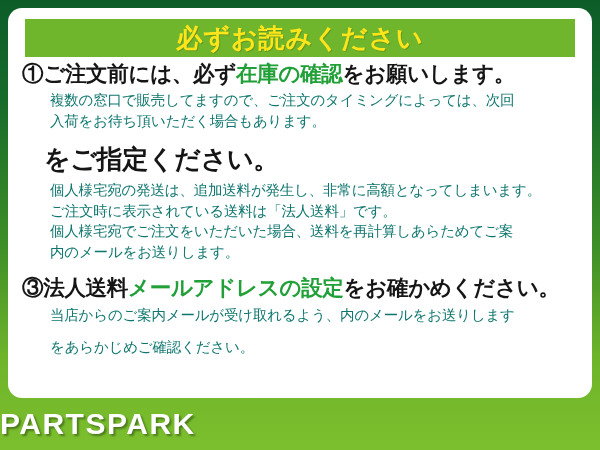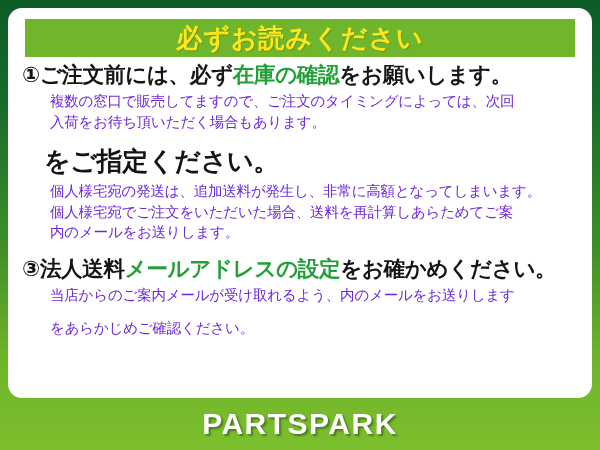--- a/index.html
+++ b/index.html
@@ -50,20 +50,21 @@
   }
   
   #body {
     position: absolute;
     left: 0px;
     top: 54px;
     width: 584px;
   }
   .item {
     padding: 0 10px 0 14px;
+    font-family: Liberation Mono, monospace;
   }
   .headline {
     font-size: 21.5px;
     font-weight: bold;
     color: #151515;
     line-height: 1.22;
     letter-spacing: -0.3px;
     white-space: nowrap;
   }
   .num {
@@ -78,40 +79,39 @@
     padding-left: 22px;
     font-size: 26px;
     font-weight: bold;
     color: #151515;
     line-height: 1.22;
     letter-spacing: -0.3px;
   }
   .sub {
     padding-left: 28px;
     font-size: 14.5px;
-    color: #6d28d9;
+    color: #0f766e;
     line-height: 1.42;
     letter-spacing: -0.2px;
     margin-top: 3px;
     white-space: nowrap;
   }
   #item1 { margin-top: 0px; }
   #item2 { margin-top: 14px; }
   #item3 { margin-top: 13px; }
 
   
   #footer {
     position: absolute;
     left: 0;
     top: 398px;
     width: 600px;
     height: 52px;
     display: flex;
     align-items: center;
-    justify-content: center;
   }
   #footer-text {
     font-size: 30px;
     font-weight: bold;
     color: #ffffff;
     letter-spacing: 1.5px;
     text-shadow: 2px 2px 2px rgba(40,70,15,0.55);
     line-height: 1;
   }
 </style>
@@ -132,20 +132,21 @@
         <div class="headline">
           <span class="num">①</span><span>ご注文前には、必ず</span><span class="hl">在庫の確認</span><span>をお願いします。</span>
         </div>
         <div class="sub">複数の窓口で販売してますので、ご注文のタイミングによっては、次回</div>
         <div class="sub" style="margin-top:0">入荷をお待ち頂いただく場合もあります。</div>
       </div>
 
       <div class="item" id="item2">
         <div class="indent-line">をご指定ください。</div>
         <div class="sub">個人様宅宛の発送は、追加送料が発生し、非常に高額となってしまいます。</div>
+        <div class="sub" style="margin-top:0">ご注文時に表示されている送料は「法人送料」です。</div>
         <div class="sub" style="margin-top:0">個人様宅宛でご注文をいただいた場合、送料を再計算しあらためてご案</div>
         <div class="sub" style="margin-top:0">内のメールをお送りします。</div>
       </div>
 
       <div class="item" id="item3">
         <div class="headline">
           <span class="num">③</span><span>法人送料</span><span class="hl">メールアドレスの設定</span><span>をお確かめください。</span>
         </div>
         <div class="sub">当店からのご案内メールが受け取れるよう、内のメールをお送りします</div>
         <div class="sub" style="margin-top:12px">をあらかじめご確認ください。</div>

